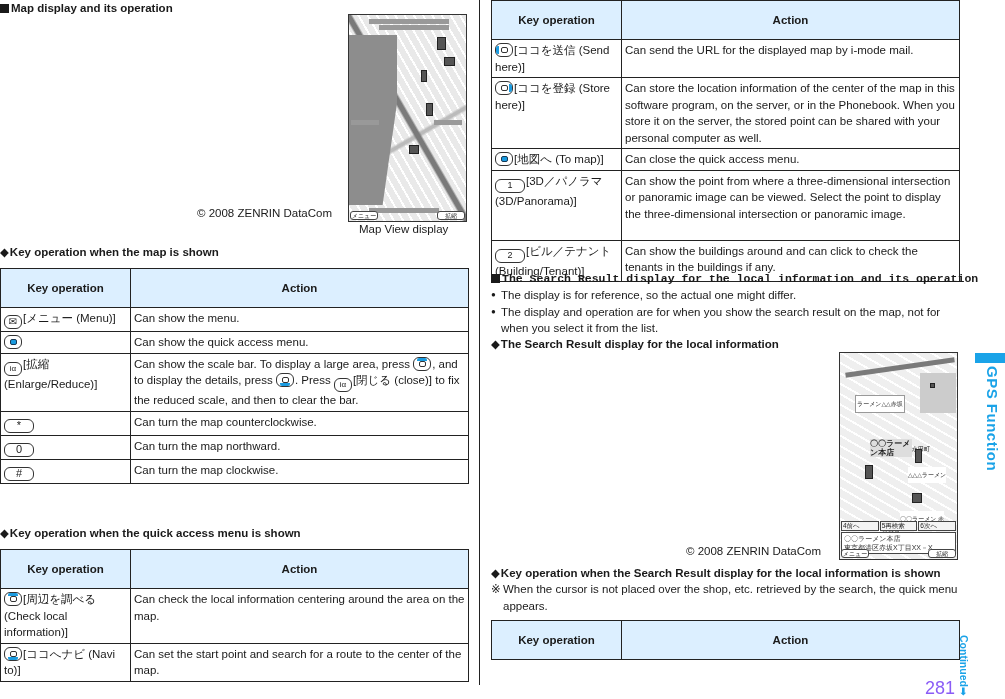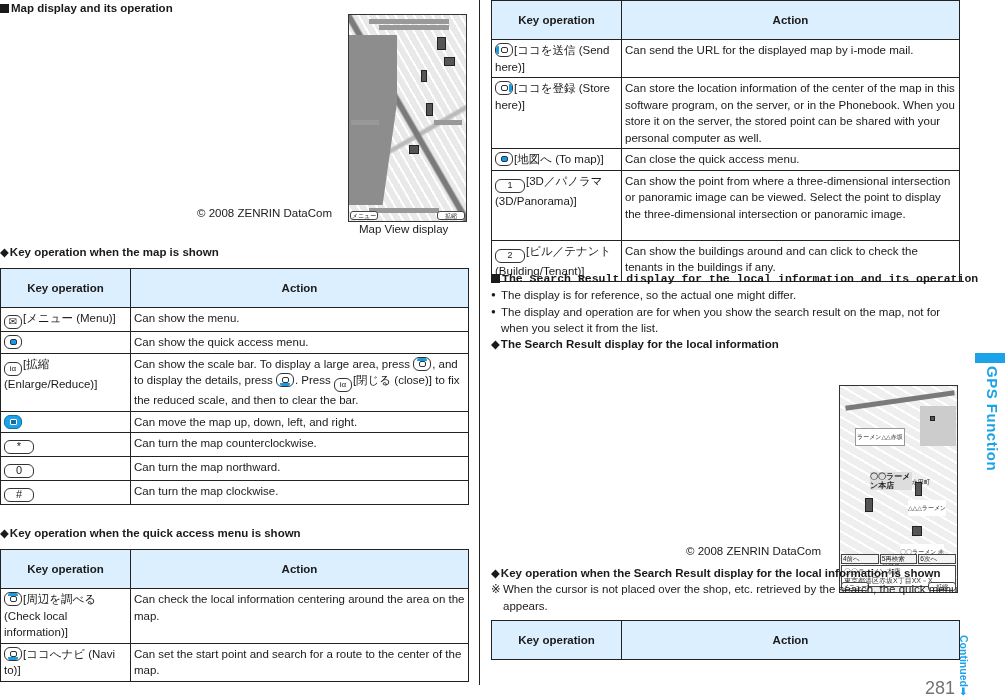--- a/index.html
+++ b/index.html
@@ -44,21 +44,21 @@
   .map .info { position: absolute; left: 1px; right: 1px; background: #fff; border: 1px solid #444; font-size: 7px; line-height: 9px; padding: 1px 2px; color: #333; }
   .map .tabs { position: absolute; left: 1px; right: 1px; height: 10px; display: flex; gap: 1px; }
   .map .tabs span { flex: 1; border: 1px solid #444; background: #f4f4f4; font-size: 6.5px; line-height: 8px; padding-left: 1px; }
 
   .caption { font-size: 11.5px; text-align: right; }
   .divider { position: absolute; left: 479px; top: 0; width: 1px; height: 685px; background: #222; }
 
   .side-tab { position: absolute; left: 975px; top: 353px; width: 30px; height: 10px; background: #1aa3e8; }
   .side-title { position: absolute; left: 978px; top: 366px; width: 22px; height: 130px; writing-mode: vertical-rl; color: #1aa3e8; font-weight: bold; font-size: 15px; letter-spacing: 0.5px; }
   .side-cont { position: absolute; left: 958px; top: 635px; width: 14px; height: 60px; writing-mode: vertical-rl; color: #1aa3e8; font-weight: bold; font-size: 10.5px; }
-  .pageno { position: absolute; left: 925px; top: 678px; font-size: 18px; line-height: 20px; color: #737373; }
+  .pageno { position: absolute; left: 925px; top: 678px; font-size: 18px; line-height: 20px; color: #8b5cf6; }
 
   ul.bul { list-style: none; }
   ul.bul li { position: relative; padding-left: 10px; font-size: 11.5px; line-height: 16.5px; }
   ul.bul li::before { content: "\25CF"; position: absolute; left: 0; top: 0; font-size: 8px; }
   .note { position: relative; padding-left: 12px; font-size: 11.5px; line-height: 16.5px; }
   .note .mark { position: absolute; left: 0; top: 0; }
 </style>
 </head>
 <body>
 
@@ -101,24 +101,20 @@
   </tr>
   <tr>
     <td><span class="key key-sm"><span class="dot"></span></span></td>
     <td>Can show the quick access menu.</td>
   </tr>
   <tr style="height:52px;">
     <td><span class="key key-sm"><span class="glyph" style="font-size:8px;">iα</span></span><span>[拡縮 (Enlarge/Reduce)]</span></td>
     <td><span>Can show the scale bar. To display a large area, press </span><span class="key key-sm key-up"><span class="ring"></span></span><span>, and to display the details, press </span><span class="key key-sm key-down"><span class="ring"></span></span><span>. Press </span><span class="key key-sm"><span class="glyph" style="font-size:8px;">iα</span></span><span>[閉じる (close)] to fix the reduced scale, and then to clear the bar.</span></td>
   </tr>
   <tr>
-    <td><span class="key key-sm key-nav"><span class="inner"></span></span></td>
-    <td>Can move the map up, down, left, and right.</td>
-  </tr>
-  <tr>
     <td><span class="key key-wide"><span class="glyph" style="font-size:11px;">*</span></span></td>
     <td>Can turn the map counterclockwise.</td>
   </tr>
   <tr>
     <td><span class="key key-wide"><span class="glyph" style="font-size:11px;">0</span></span></td>
     <td>Can turn the map northward.</td>
   </tr>
   <tr>
     <td><span class="key key-wide"><span class="glyph" style="font-size:11px;">#</span></span></td>
     <td>Can turn the map clockwise.</td>
@@ -184,21 +180,21 @@
 </tbody>
   </table>
 
 <div class="abs h-square" style="left:491px; top:271px;font-family:Liberation Mono, monospace;">The Search Result display for the local information and its operation</div>
 <ul class="abs bul" style="left:491px; top:287px; width:468px;">
   <li>The display is for reference, so the actual one might differ.</li>
   <li>The display and operation are for when you show the search result on the map, not for when you select it from the list.</li>
 </ul>
 <div class="abs h-diamond" style="left:491px; top:336px;">The Search Result display for the local information</div>
 
-<div class="map" style="left:839px; top:352px; width:119px; height:208px; background: repeating-linear-gradient(30deg, #efefef 0 7px, #fff 7px 9px), #f2f2f2; margin-top: 33px;">
+<div class="map" style="left:839px; top:352px; width:119px; height:208px; background: repeating-linear-gradient(30deg, #efefef 0 7px, #fff 7px 9px), #f2f2f2;">
   <div class="dark" style="left:5px; top:12px; width:110px; height:5px; transform: rotate(-8deg); background:#7a7a7a;"></div>
   <div class="dark" style="left:80px; top:20px; width:36px; height:40px; background:#ccc;"></div>
   <div class="bldg" style="left:90px; top:30px; width:5px; height:5px;"></div>
   <div class="abs" style="left:15px; top:42px; font-size:6px; background:#fff; border:1px solid #999; padding:0 1px;">ラーメン△△赤坂</div>
   <div class="abs" style="left:30px; top:86px; font-size:8px; font-weight:bold; line-height:9px; width:42px; background:#ddd;">〇〇ラーメン本店</div>
   <div class="abs" style="left:72px; top:88px; font-size:6px;">永田町</div>
   <div class="abs" style="left:68px; top:114px; font-size:6px; background:#fff;">△△△ラーメン</div>
   <div class="abs" style="left:60px; top:158px; font-size:6px; background:#fff;">〇〇ラーメン 赤</div>
   <div class="abs" style="left:42px; top:170px; font-size:6px;">六本木</div>
   <div class="bldg" style="left:75px; top:96px; width:7px; height:14px;"></div>

